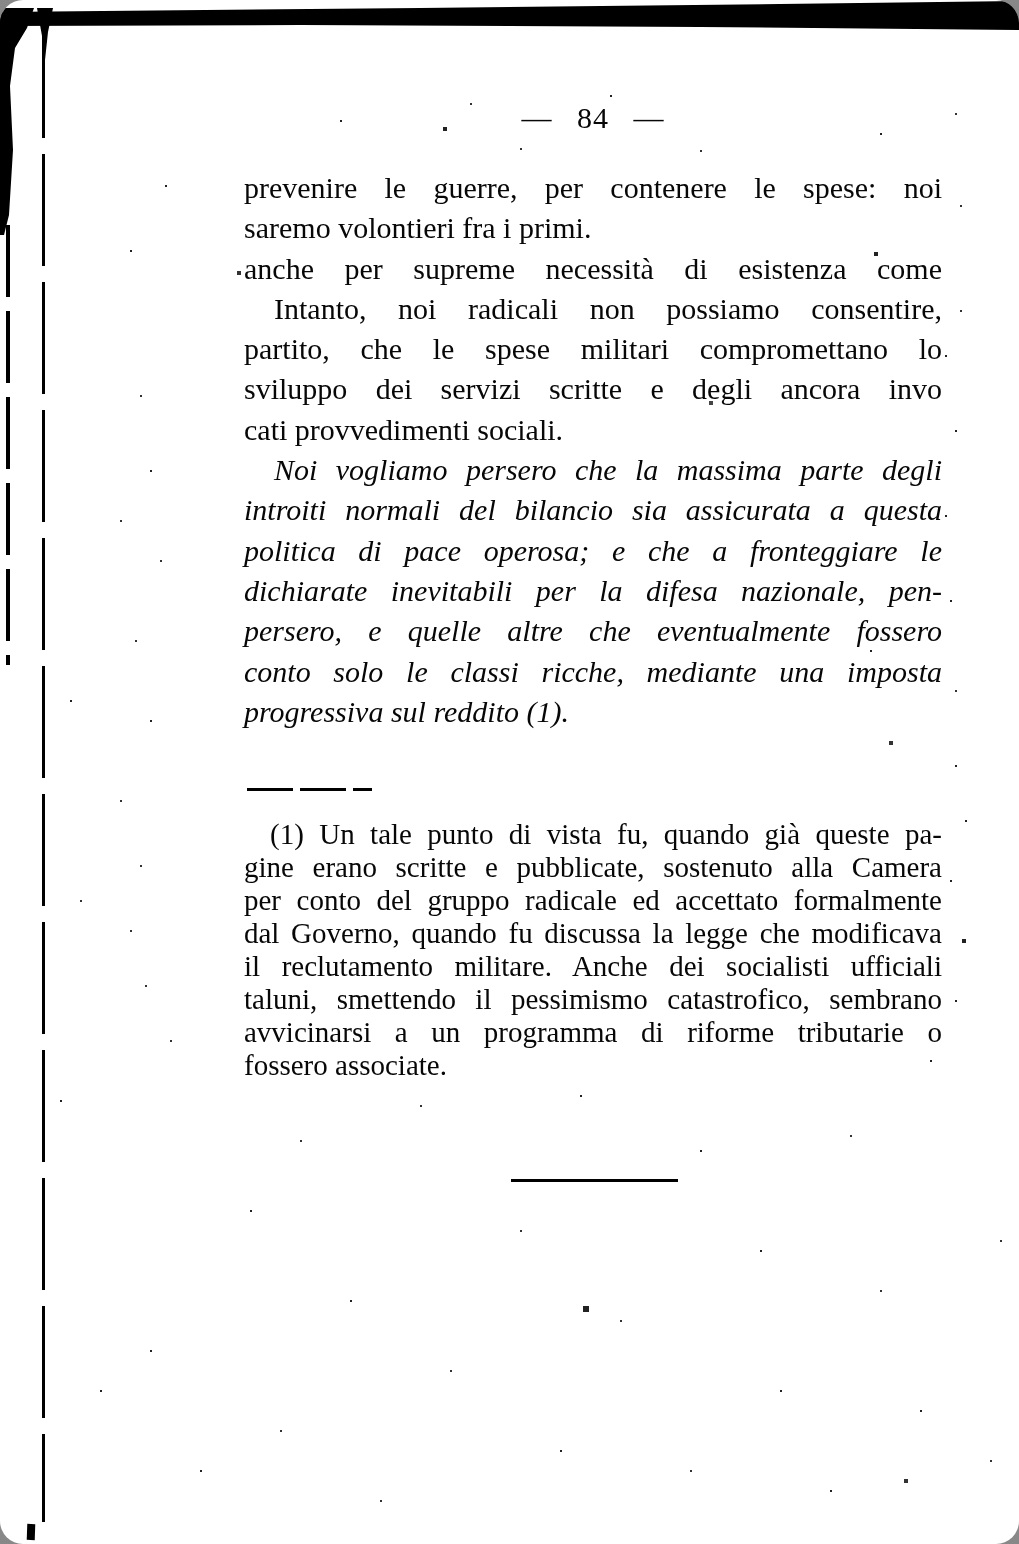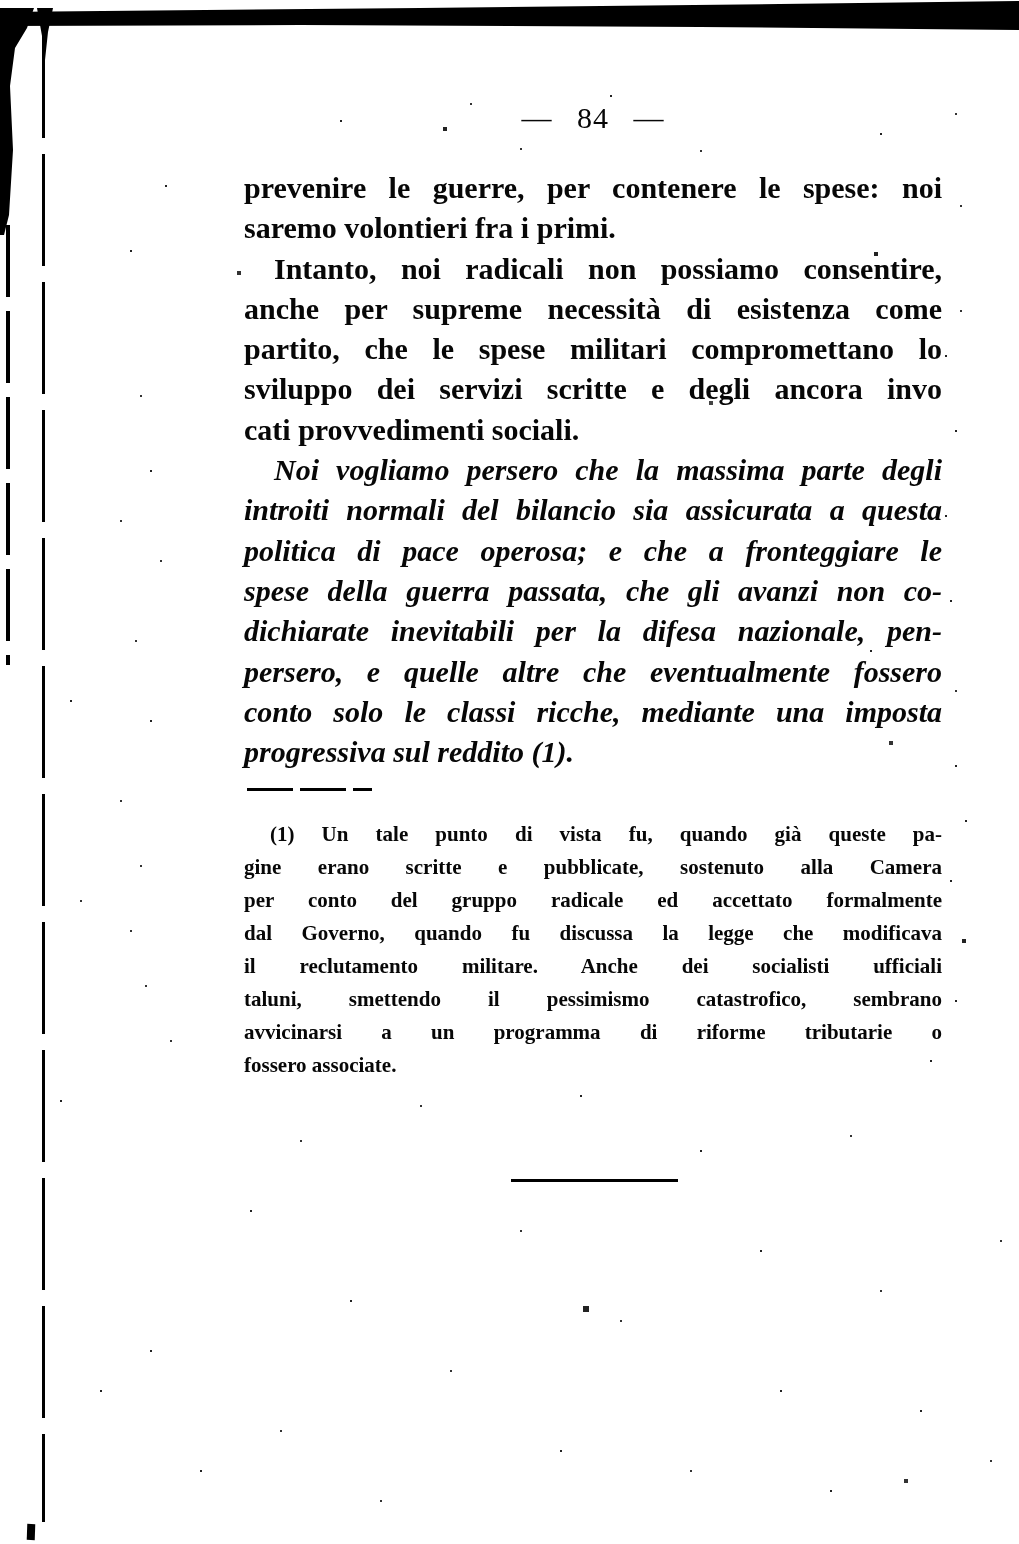--- a/index.html
+++ b/index.html
@@ -1,38 +1,38 @@
 <!DOCTYPE html>
 <html><head>
 <meta charset="utf-8">
 <style>
   html,body{margin:0;padding:0;background:#888;}
   .page{
     position:relative;width:1019px;height:1544px;background:#ffffff;overflow:hidden;
     font-family:"Liberation Serif","DejaVu Serif",serif;color:#070707;
     margin:0 auto;
+    border-radius:23px;
   }
   
   .pageno{
     position:absolute;top:101px;left:243px;width:700px;text-align:center;
     font-size:30px;word-spacing:16px;letter-spacing:1px;
   }
   
   .main{position:absolute;top:168px;left:244px;width:698px;font-size:30px;}
   .ln{
     line-height:40.3px;height:40.3px;
     text-align:justify;text-align-last:justify;
     overflow:visible;
-    font-weight:bold;
   }
   .ln.lastln{text-align-last:left;}
   .ln.indent{text-indent:30px;}
   .italic{font-style:italic;}
   
-  .foot{position:absolute;top:818px;left:244px;width:698px;font-size:21px;}
+  .foot{position:absolute;top:818px;left:244px;width:698px;font-size:29px;}
   .foot .ln{line-height:33px;height:33px;}
   .foot .ln.indent{text-indent:26px;}
   
   .fnrule{
     position:absolute;top:788px;left:247px;width:125px;height:3px;
     background:repeating-linear-gradient(90deg,#000 0 46px,rgba(0,0,0,0) 46px 53px);
   }
   .endrule{position:absolute;top:1179px;left:511px;width:167px;height:3px;background:#000;}
   
   .topbar{position:absolute;top:0;left:0;}
@@ -87,31 +87,30 @@
   <div class="noise"></div>
 
   <div class="pageno">— 84 —</div>
 
   <div class="main">
     <div>
       <div class="ln">prevenire le guerre, per contenere le spese: noi</div>
       <div class="ln lastln">saremo volontieri fra i primi.</div>
     </div>
     <div>
+      <div class="ln">anche per supreme necessità di esistenza come</div>
       <div class="ln indent">Intanto, noi radicali non possiamo consentire,</div>
-      <div class="ln">anche per supreme necessità di esistenza come</div>
       <div class="ln">partito, che le spese militari compromettano lo</div>
       <div class="ln">sviluppo dei servizi scritte e degli ancora invo</div>
       <div class="ln lastln">cati provvedimenti sociali.</div>
     </div>
     <div class="italic">
       <div class="ln indent">Noi vogliamo persero che la massima parte degli</div>
       <div class="ln">introiti normali del bilancio sia assicurata a questa</div>
       <div class="ln">politica di pace operosa; e che a fronteggiare le</div>
-      <div class="ln">spese della guerra passata, che gli avanzi non co-</div>
       <div class="ln">dichiarate inevitabili per la difesa nazionale, pen-</div>
       <div class="ln">persero, e quelle altre che eventualmente fossero</div>
       <div class="ln">conto solo le classi ricche, mediante una imposta</div>
       <div class="ln lastln">progressiva sul reddito (1).</div>
     </div>
   </div>
 
   <div class="fnrule"></div>
 
   <div class="foot">

